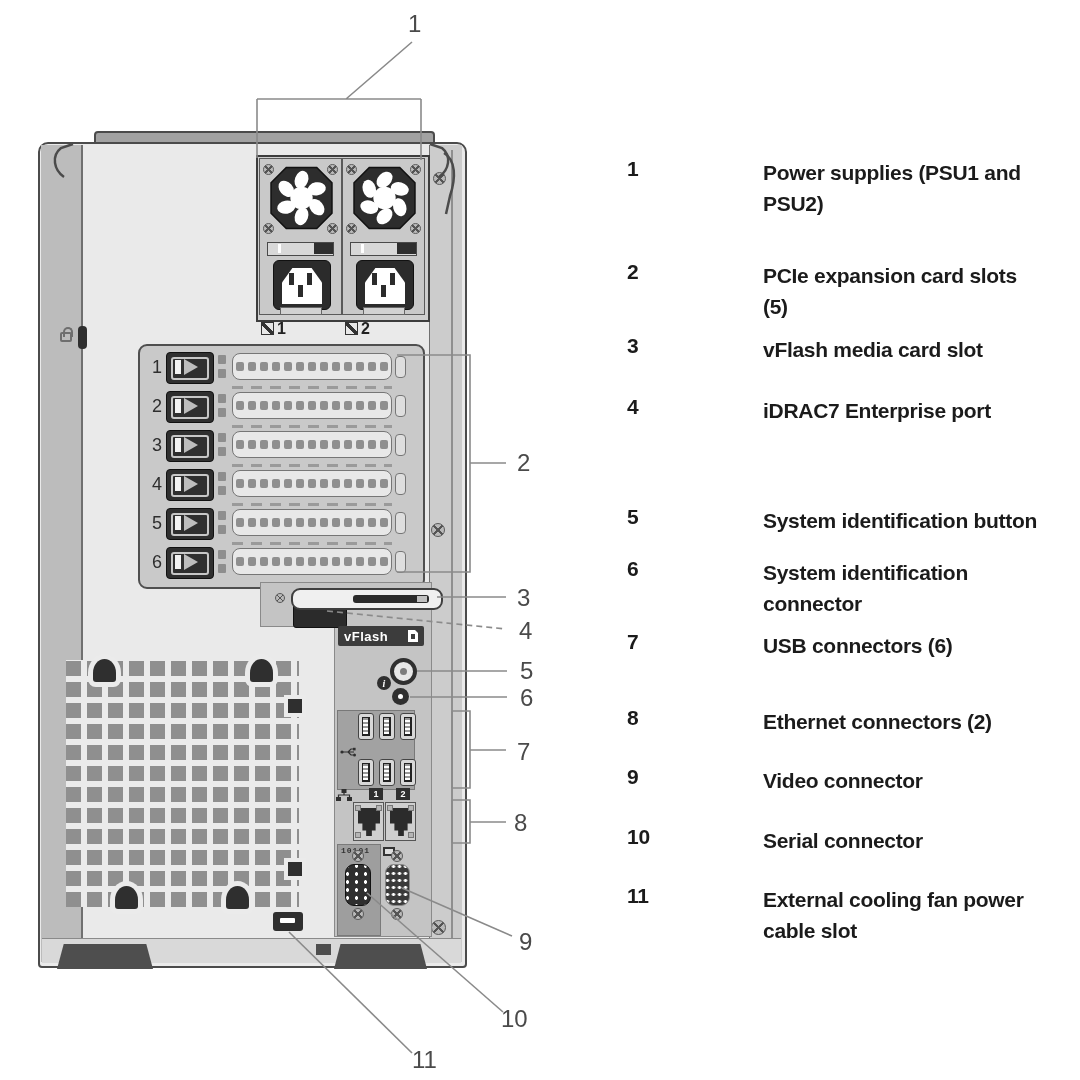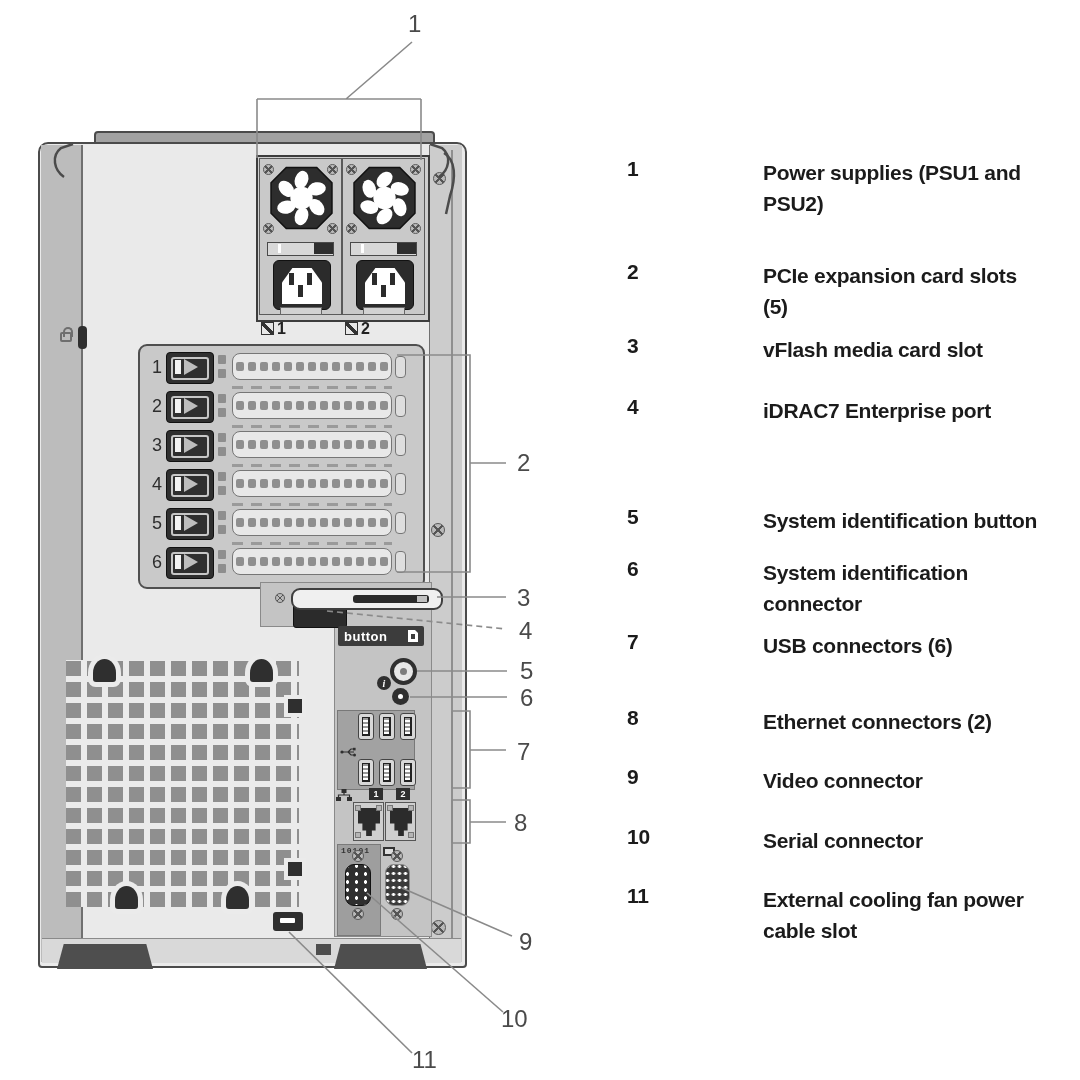--- a/index.html
+++ b/index.html
@@ -372,21 +372,21 @@
   <div class="abs io-panel" style="left:334px;top:600px;width:98px;height:337px;"></div>
 
   <div class="abs screw" style="left:275px;top:593px;width:10px;height:10px;"></div>
   <div class="abs idrac-port" style="left:293px;top:600px;width:52px;height:26px;"></div>
   <div class="abs vflash" style="left:291px;top:588px;width:148px;height:18px;">
     <div class="abs vflash-slot" style="left:60px;top:5px;width:76px;height:8px;"></div>
     <div class="abs vflash-tip" style="left:124px;top:6px;width:10px;height:6px;"></div>
   </div>
 
   <div class="abs idrac-bar" style="left:338px;top:626px;width:74px;height:20px;">
-    <span>button</span>
+    <span>vFlash</span>
     <span class="sd-ico"></span>
   </div>
 
   <div class="abs info-ico" style="left:377px;top:676px;width:14px;height:14px;">i</div>
   <div class="abs id-btn" style="left:390px;top:658px;width:27px;height:27px;"></div>
   <div class="abs id-conn" style="left:392px;top:688px;width:17px;height:17px;"></div>
 
   <div class="abs usb-block" style="left:337px;top:710px;width:78px;height:80px;">
     <svg style="position:absolute;left:2px;top:35px;" width="17" height="12" viewBox="0 0 17 12">
       <circle cx="2" cy="6" r="1.6" fill="#2f2f2f"></circle>

